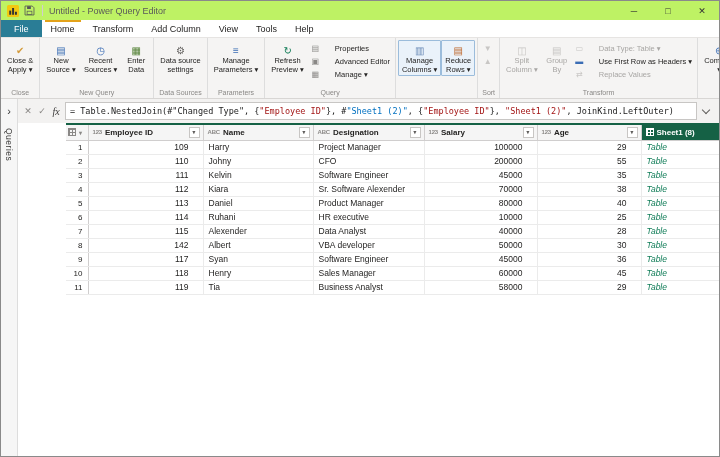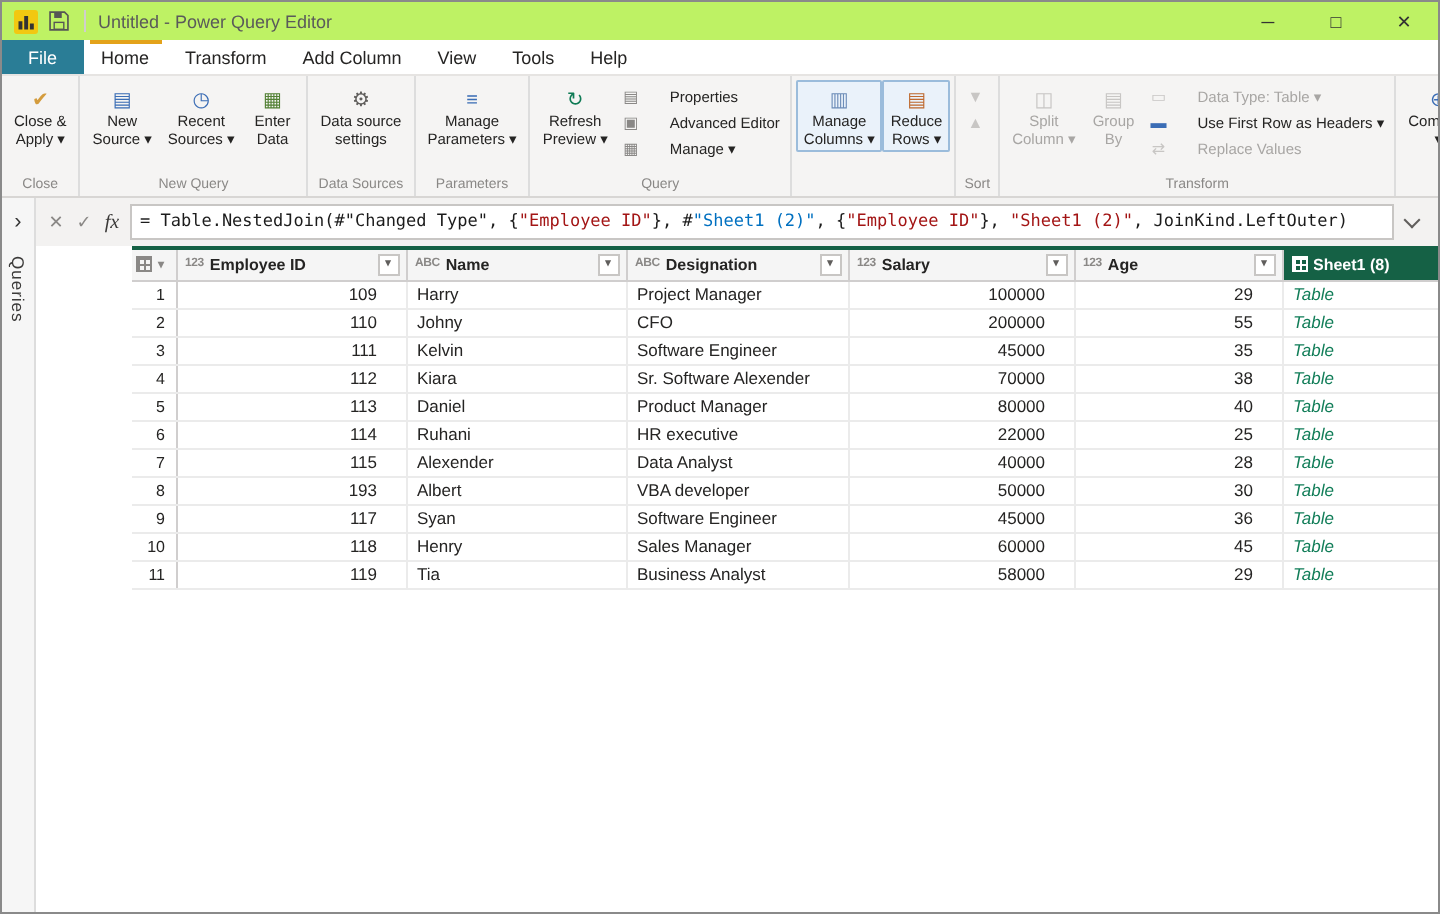--- a/index.html
+++ b/index.html
@@ -400,36 +400,36 @@
               <td>Product Manager</td>
               <td class="num">80000</td>
               <td class="num">40</td>
               <td class="link">Table</td>
             </tr>
             <tr>
               <td class="rownum">6</td>
               <td class="num">114</td>
               <td>Ruhani</td>
               <td>HR executive</td>
-              <td class="num">22000</td>
+              <td class="num">10000</td>
               <td class="num">25</td>
               <td class="link">Table</td>
             </tr>
             <tr>
               <td class="rownum">7</td>
               <td class="num">115</td>
               <td>Alexender</td>
               <td>Data Analyst</td>
               <td class="num">40000</td>
               <td class="num">28</td>
               <td class="link">Table</td>
             </tr>
             <tr>
               <td class="rownum">8</td>
-              <td class="num">193</td>
+              <td class="num">142</td>
               <td>Albert</td>
               <td>VBA developer</td>
               <td class="num">50000</td>
               <td class="num">30</td>
               <td class="link">Table</td>
             </tr>
             <tr>
               <td class="rownum">9</td>
               <td class="num">117</td>
               <td>Syan</td>

